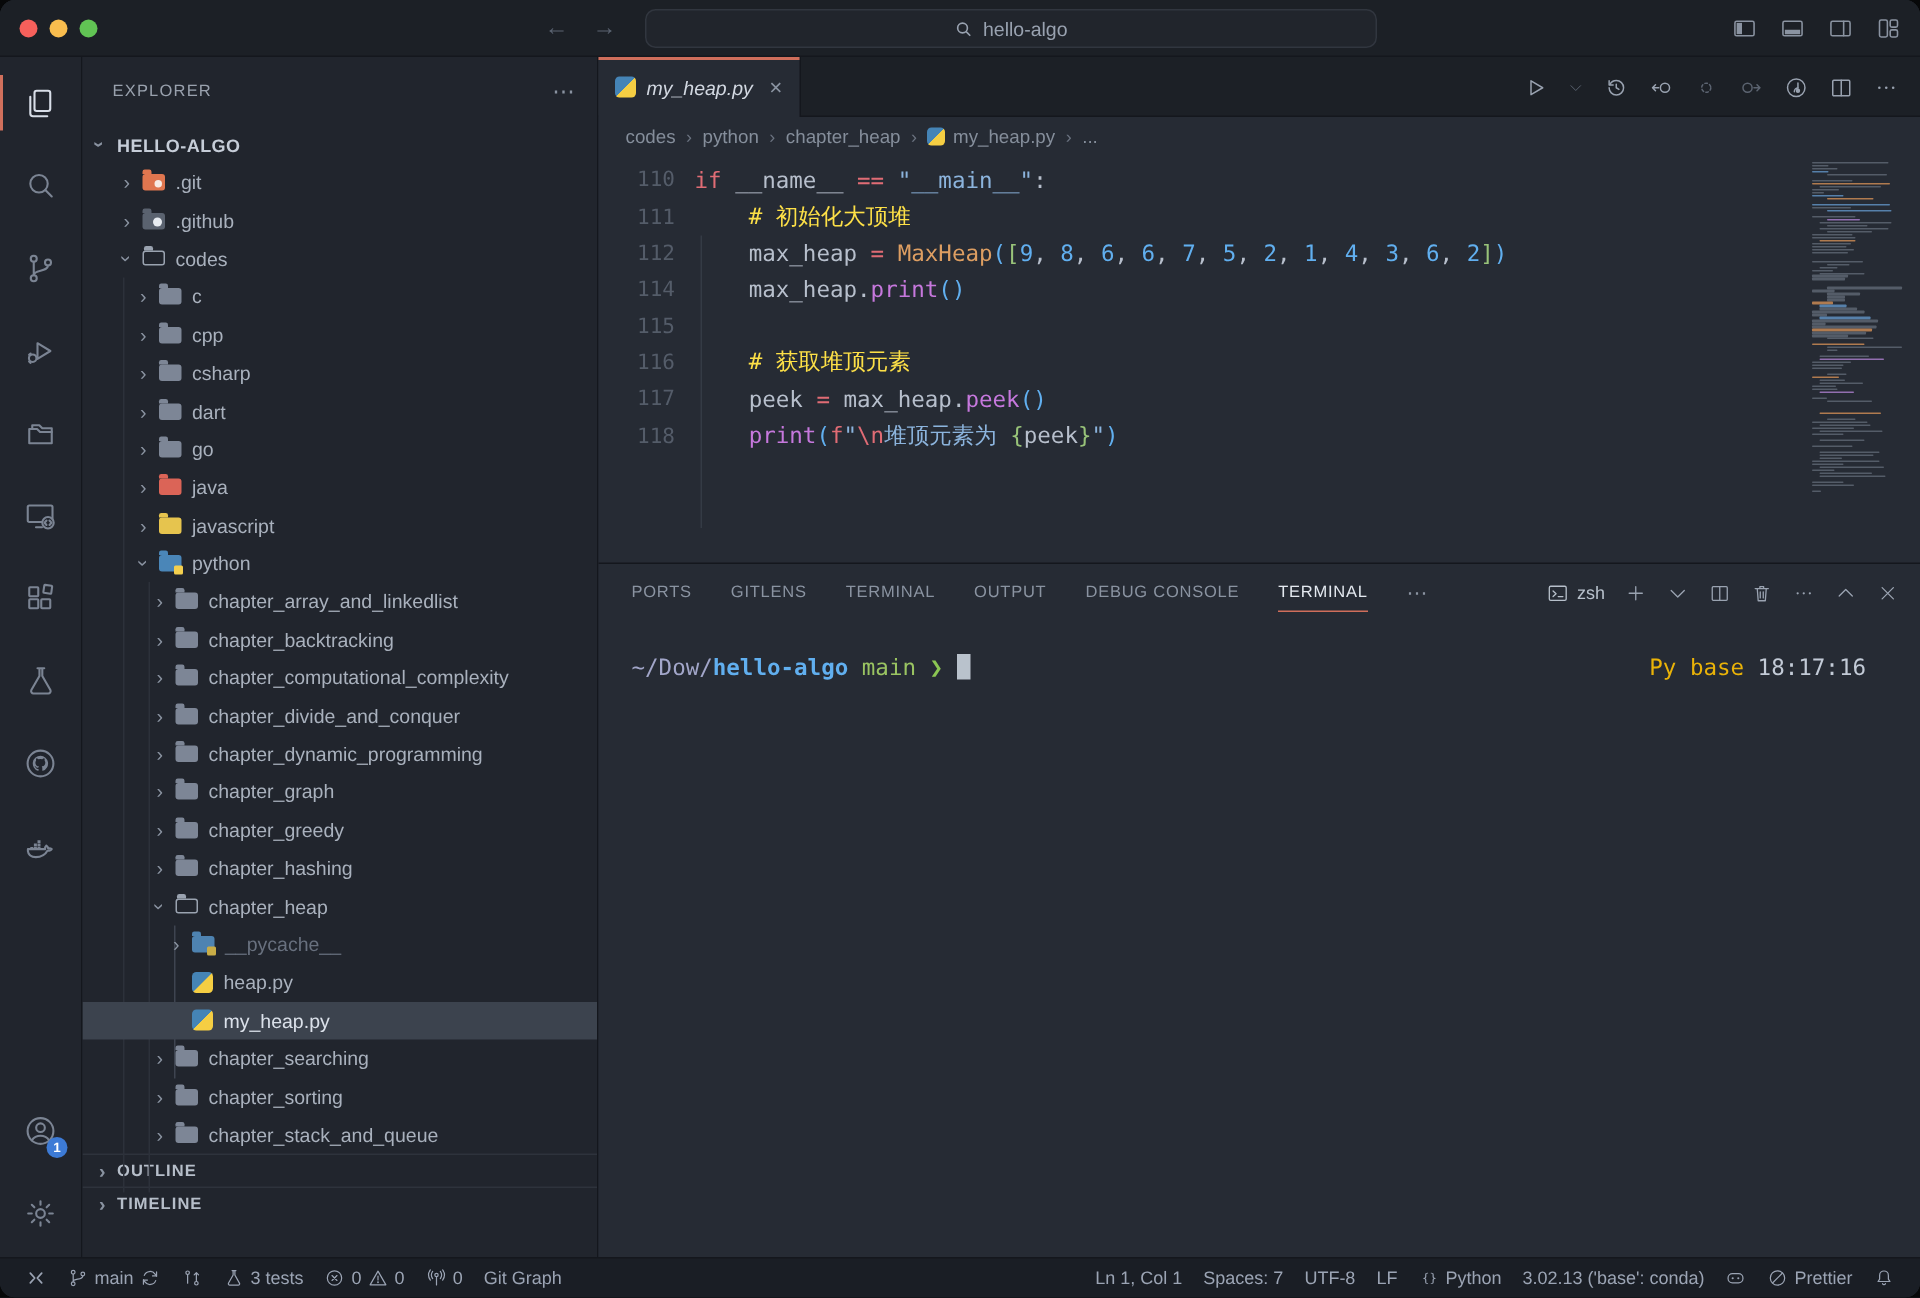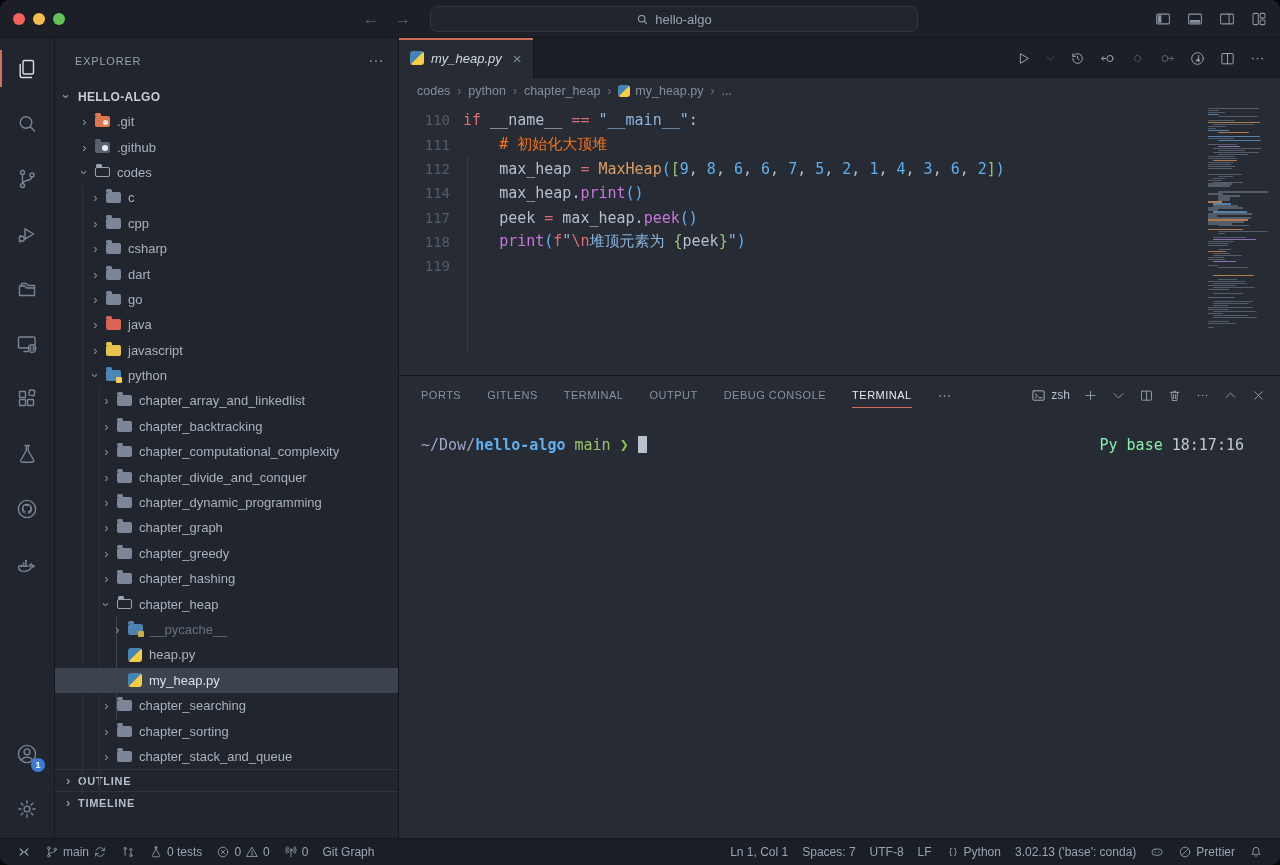--- a/index.html
+++ b/index.html
@@ -78,40 +78,40 @@
   .edactions .dim{color:#5b6370;}
   .breadcrumbs{height:26px;display:flex;align-items:center;padding-left:18px;color:#858e9b;font-size:12.5px;white-space:nowrap;}
   .csep{margin:0 7px;color:#6b7380;font-size:12px;}
   .crumb{cursor:pointer;display:inline-flex;align-items:center;}
   
   .code{flex:1;position:relative;font-family:"DejaVu Sans Mono","DejaVu Sans",monospace;font-size:15px;overflow:hidden;padding-top:4px;}
   .codeline{height:24.35px;display:flex;align-items:center;white-space:pre;}
   .lnum{width:51px;text-align:right;color:#545c69;flex:none;font-size:14px;}
   .ctext{padding-left:13px;}
   .tk-fg{color:#b7bfcc}.tk-kw{color:#e06c75}.tk-str{color:#8cb4dd}.tk-num{color:#61afef}
-  .tk-cls{color:#dd9e62}.tk-fn{color:#c678dd}.tk-cmt{color:#f97316}.tk-esc{color:#e06c75}
+  .tk-cls{color:#dd9e62}.tk-fn{color:#c678dd}.tk-cmt{color:#fde047}.tk-esc{color:#e06c75}
   .tk-p1{color:#61afef}.tk-p2{color:#98c379}
   .indent-guide{position:absolute;width:1px;background:#343b45;}
   .minimap{position:absolute;top:2px;right:10px;width:62px;}
   .mmline{border-radius:.5px;}
   
   .panel{height:463px;border-top:1px solid #14171d;display:flex;flex-direction:column;position:relative;}
   .ptabs{height:38px;display:flex;align-items:center;padding-left:22px;gap:26px;position:relative;}
   .ptab{font-size:11px;letter-spacing:.5px;color:#8a93a1;cursor:pointer;position:relative;height:100%;display:flex;align-items:center;}
   .ptab.active{color:#e4e9f0;}
   .ptab.active::after{content:'';position:absolute;left:0;right:0;bottom:6px;height:1.5px;background:#cf6e5b;}
   .ptabs .dots{color:#8a93a1;font-size:14px;cursor:pointer;}
   .pctl{position:absolute;right:14px;top:0;height:38px;display:flex;align-items:center;gap:13px;color:#9aa3b1;}
   .pctl .ic svg{width:15px;height:15px;}
   .pctl .shell{display:flex;align-items:center;gap:5px;font-size:12px;color:#b7c0cb;cursor:pointer;}
   .terminal{flex:1;position:relative;font-family:"DejaVu Sans Mono","DejaVu Sans",monospace;font-size:15px;}
   .prompt{position:absolute;left:22px;top:22px;white-space:pre;}
   .rprompt{position:absolute;right:36px;top:22px;white-space:pre;}
   .c-lavender{color:#a2a6c9}.c-blue-bold{color:#61afef;font-weight:bold}.c-green{color:#9ac462}
-  .c-lime{color:#8bc653;font-weight:bold}.c-teal{color:#86efac}.c-fg{color:#c2cad6}
+  .c-lime{color:#8bc653;font-weight:bold}.c-teal{color:#eab308}.c-fg{color:#c2cad6}
   .cursorblock{display:inline-block;width:9px;height:17px;background:#b9c2cc;vertical-align:-3px;margin-left:9px;}
   
   .statusbar{height:27px;background:#1a1e25;border-top:1px solid #14171d;display:flex;align-items:center;justify-content:space-between;padding:0 10px;font-size:12px;color:#9ba4b4;}
   .sgroup{display:flex;align-items:center;}
   .sitem{display:flex;align-items:center;gap:4px;padding:0 7px;cursor:pointer;white-space:nowrap;}
   .sitem .ic svg{width:14px;height:14px;display:block;}
   .ic{display:inline-flex;align-items:center;justify-content:center;}
   .ic svg{display:block;}
 </style>
 </head>
@@ -619,23 +619,24 @@
             <div style="height:2px"></div>
             <div class="mmline" style="height:1.3px;margin:0 0 .7px 0px;width:21px;background:#5d6572;opacity:.85"></div>
             <div class="mmline" style="height:1.3px;margin:0 0 .7px 0px;width:28px;background:#5d6572;opacity:.85"></div>
             <div style="height:2px"></div>
             <div class="mmline" style="height:1.3px;margin:0 0 .7px 0px;width:6px;background:#5d6572;opacity:.85"></div>
           </div>
           <div class="codeline"><span class="lnum">110</span><span class="ctext"><span class="tk-kw">if</span><span class="tk-fg"> </span><span class="tk-fg">__name__</span><span class="tk-fg"> </span><span class="tk-kw">==</span><span class="tk-fg"> </span><span class="tk-str">"__main__"</span><span class="tk-fg">:</span></span></div>
           <div class="codeline"><span class="lnum">111</span><span class="ctext"><span class="tk-fg">    </span><span class="tk-cmt"># 初始化大顶堆</span></span></div>
           <div class="codeline"><span class="lnum">112</span><span class="ctext"><span class="tk-fg">    </span><span class="tk-fg">max_heap</span><span class="tk-kw"> = </span><span class="tk-cls">MaxHeap</span><span class="tk-p1">(</span><span class="tk-p2">[</span><span class="tk-num">9</span><span class="tk-fg">, </span><span class="tk-num">8</span><span class="tk-fg">, </span><span class="tk-num">6</span><span class="tk-fg">, </span><span class="tk-num">6</span><span class="tk-fg">, </span><span class="tk-num">7</span><span class="tk-fg">, </span><span class="tk-num">5</span><span class="tk-fg">, </span><span class="tk-num">2</span><span class="tk-fg">, </span><span class="tk-num">1</span><span class="tk-fg">, </span><span class="tk-num">4</span><span class="tk-fg">, </span><span class="tk-num">3</span><span class="tk-fg">, </span><span class="tk-num">6</span><span class="tk-fg">, </span><span class="tk-num">2</span><span class="tk-p2">]</span><span class="tk-p1">)</span></span></div>
           <div class="codeline"><span class="lnum">114</span><span class="ctext"><span class="tk-fg">    </span><span class="tk-fg">max_heap</span><span class="tk-fg">.</span><span class="tk-fn">print</span><span class="tk-p1">(</span><span class="tk-p1">)</span></span></div>
+          <div class="codeline"><span class="lnum">115</span><span class="ctext"></span></div>
+          <div class="codeline"><span class="lnum">116</span><span class="ctext"><span class="tk-fg">    </span><span class="tk-cmt"># 获取堆顶元素</span></span></div>
           <div class="codeline"><span class="lnum">117</span><span class="ctext"><span class="tk-fg">    </span><span class="tk-fg">peek</span><span class="tk-kw"> = </span><span class="tk-fg">max_heap</span><span class="tk-fg">.</span><span class="tk-fn">peek</span><span class="tk-p1">(</span><span class="tk-p1">)</span></span></div>
           <div class="codeline"><span class="lnum">118</span><span class="ctext"><span class="tk-fg">    </span><span class="tk-fn">print</span><span class="tk-p1">(</span><span class="tk-esc">f</span><span class="tk-str">"</span><span class="tk-esc">\n</span><span class="tk-str">堆顶元素为 </span><span class="tk-p2">{</span><span class="tk-fg">peek</span><span class="tk-p2">}</span><span class="tk-str">"</span><span class="tk-p1">)</span></span></div>
-          <div class="codeline"><span class="lnum">119</span><span class="ctext"></span></div>
         </div>
 
       <div class="panel">
         <div class="ptabs" id="ptabs">
             <div class="ptab">PORTS</div>
             <div class="ptab">GITLENS</div>
             <div class="ptab">TERMINAL</div>
             <div class="ptab">OUTPUT</div>
             <div class="ptab">DEBUG CONSOLE</div>
             <div class="ptab active">TERMINAL</div>
@@ -733,21 +734,21 @@
               <path d="M7 8v10M17 16V6M14.5 8.5L17 6l2.5 2.5"></path>
             </svg>
           </span>
         </div>
         <div class="sitem">
           <span class="ic sic">
             <svg viewBox="0 0 24 24" fill="none" stroke="currentColor" stroke-width="1.4" stroke-linecap="round" stroke-linejoin="round">
               <path d="M9.8 3.5h4.4M11 3.5v5L5.8 17.8a1.6 1.6 0 001.4 2.4h9.6a1.6 1.6 0 001.4-2.4L13 8.5v-5"></path>
             </svg>
           </span>
-          <span>0 tests</span>
+          <span>3 tests</span>
         </div>
         <div class="sitem">
           <span class="ic sic">
             <svg viewBox="0 0 24 24" fill="none" stroke="currentColor" stroke-width="1.4" stroke-linecap="round" stroke-linejoin="round">
               <circle cx="12" cy="12" r="8.2"></circle>
               <path d="M9.2 9.2l5.6 5.6M14.8 9.2l-5.6 5.6"></path>
             </svg>
           </span>
           <span>0</span>
           <span class="ic sic">

